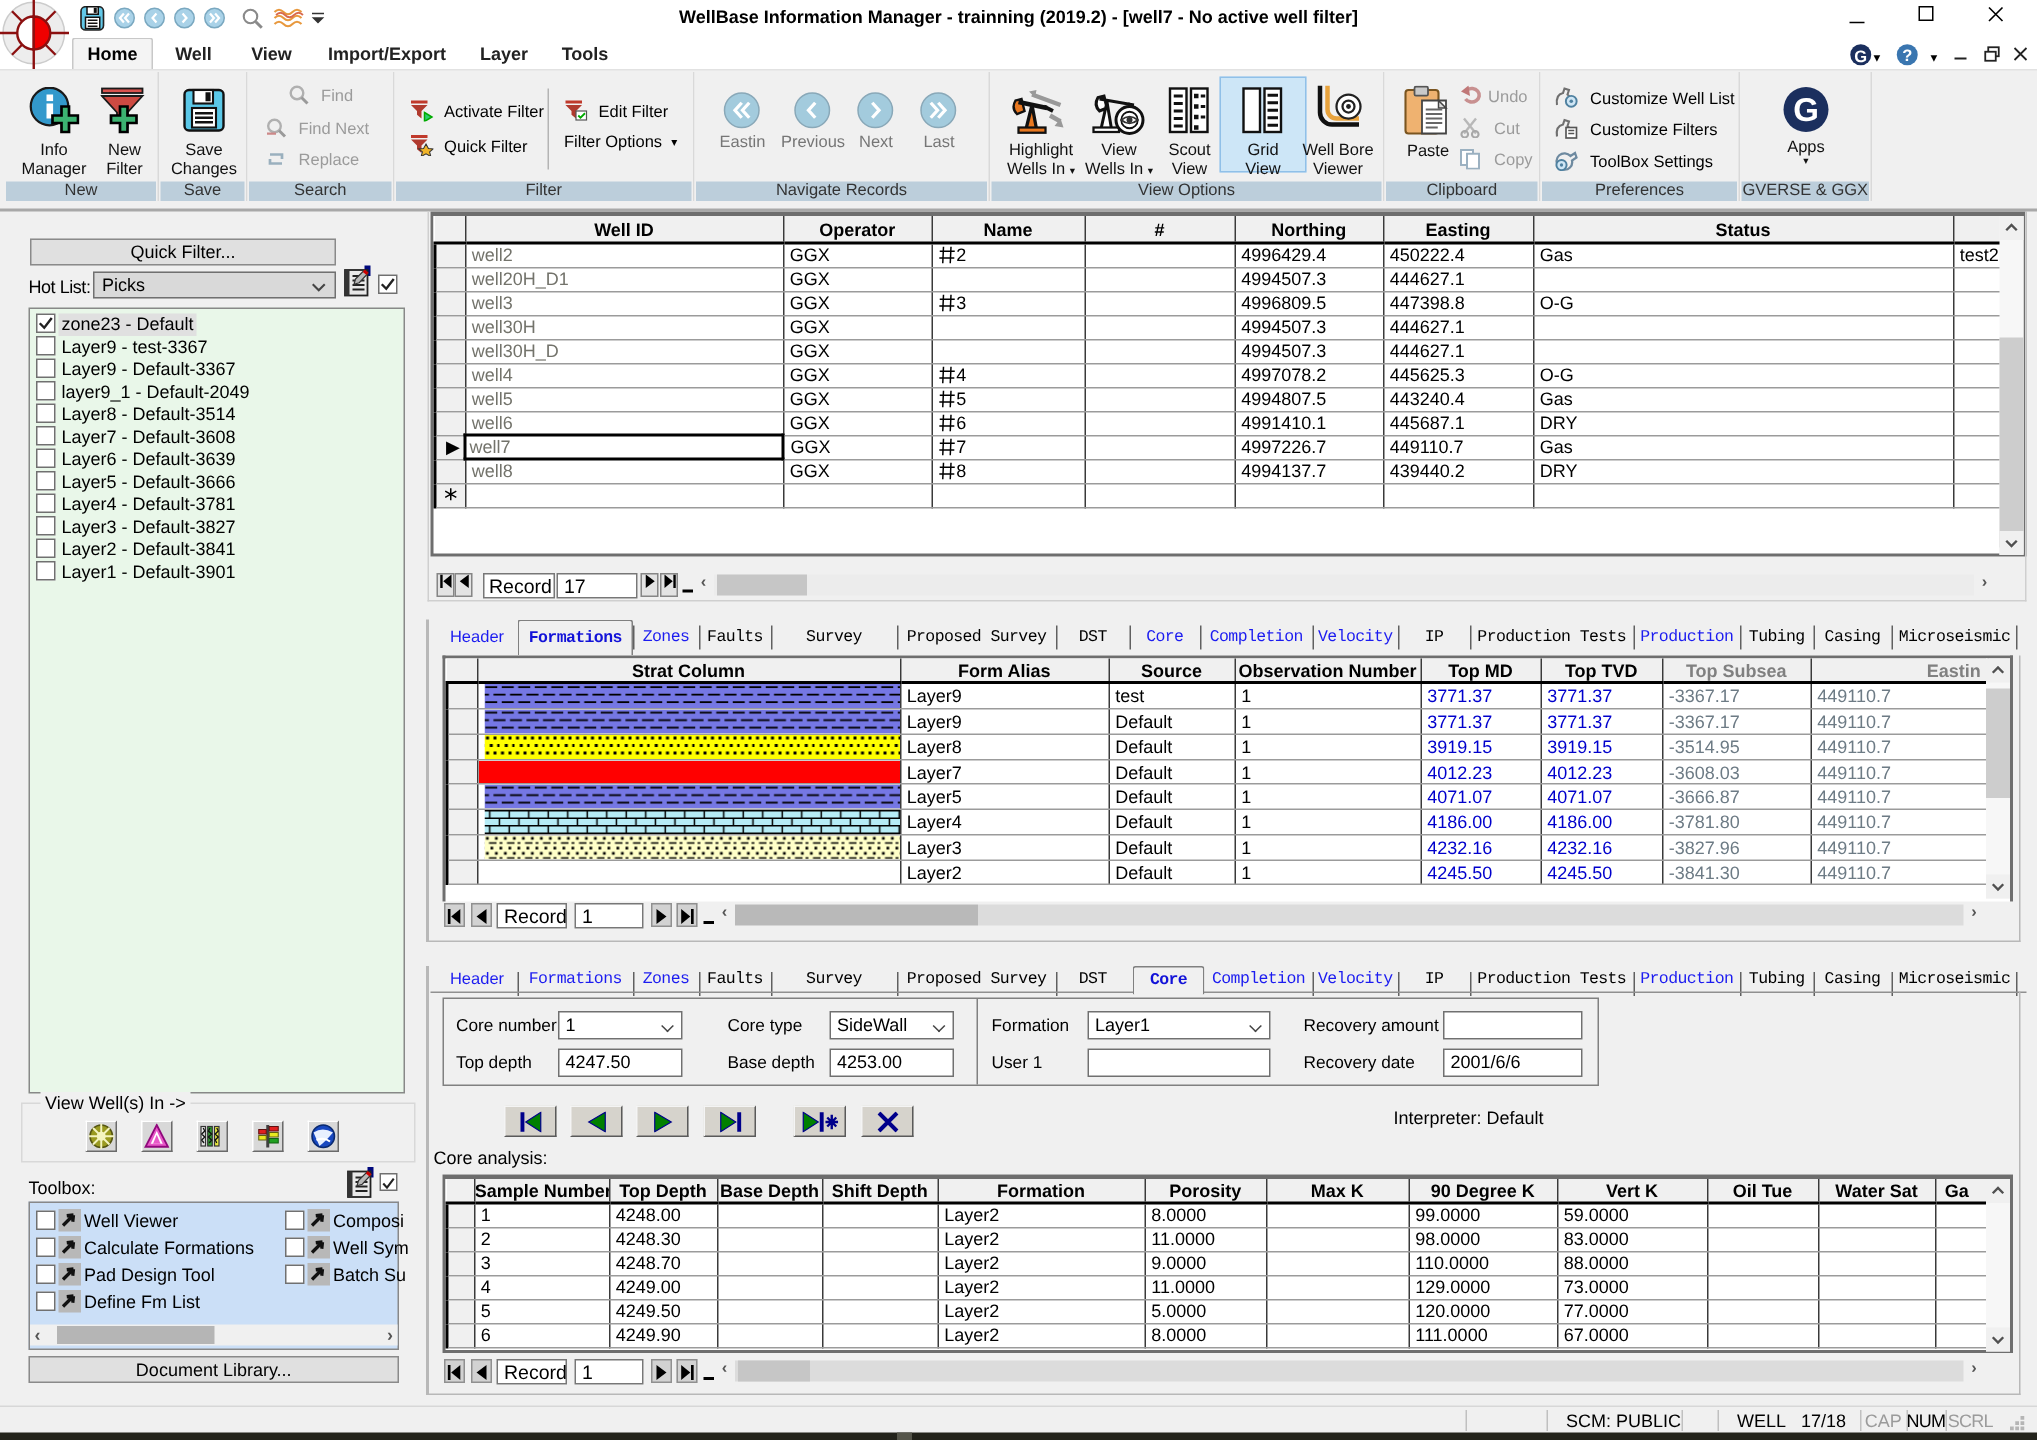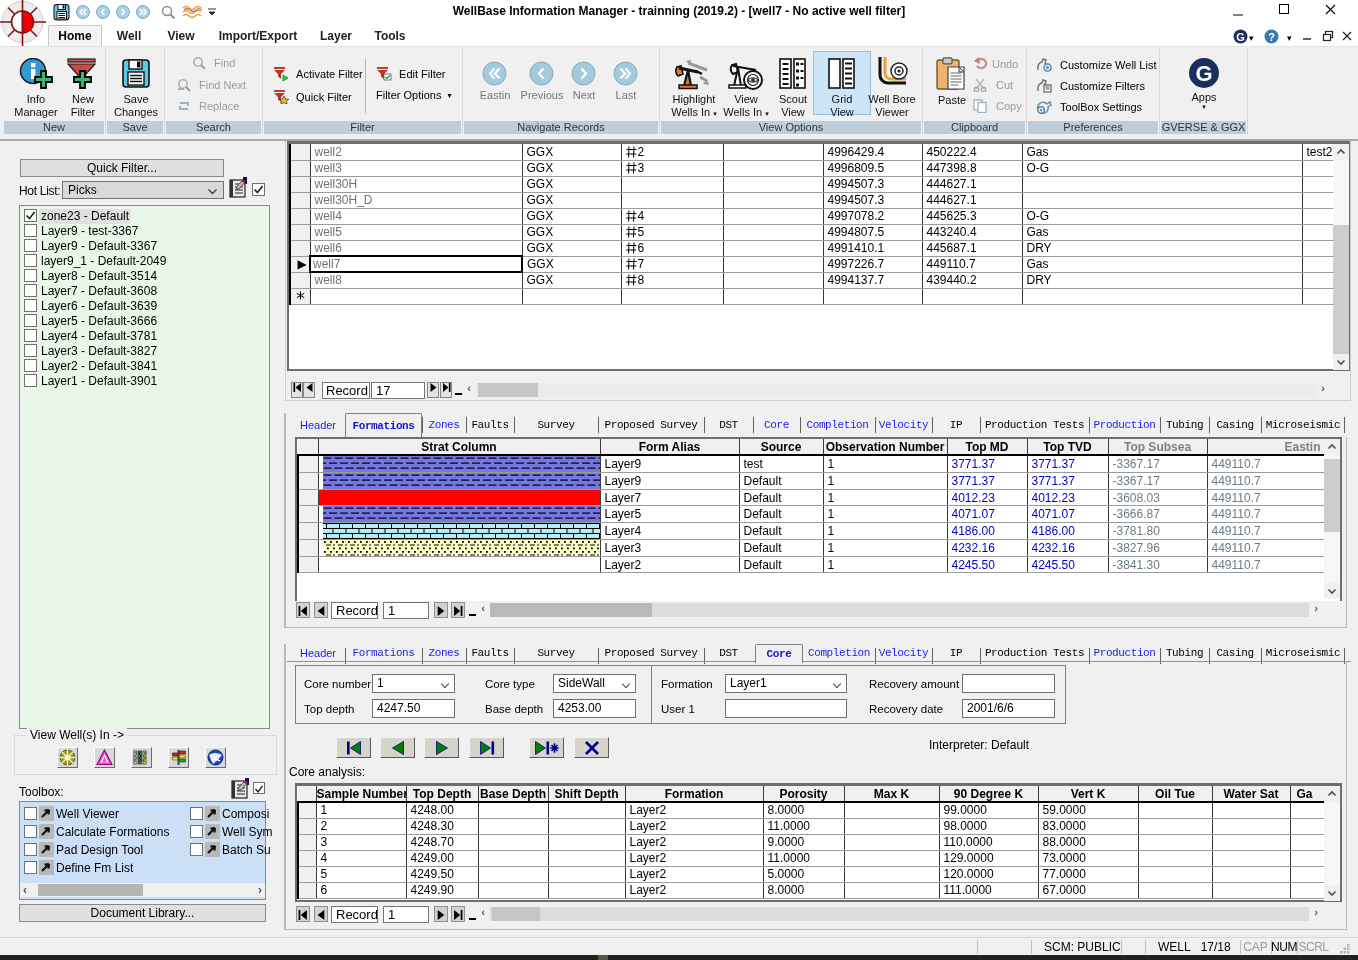--- a/index.html
+++ b/index.html
@@ -546,32 +546,54 @@
           <col style="width:212px">
           <col style="width:99px">
           <col style="width:102px">
           <col style="width:100px">
           <col style="width:99px">
           <col style="width:100px">
           <col style="width:280px">
           <col style="width:32px">
         </colgroup>
 <tbody>
+          <tr style="height:18px">
+            <th class="sel"></th>
+            <th>Well ID</th>
+            <th>Operator</th>
+            <th>Name</th>
+            <th>#</th>
+            <th>Northing</th>
+            <th>Easting</th>
+            <th>Status</th>
+            <th></th>
+          </tr>
 <tr>
             <td class="sel"></td>
             <td class="wid">well2</td>
             <td>GGX</td>
             <td><svg class="jing" width="11" height="12" viewBox="0 0 11 12">
                 <path d="M3 0.5 L2.5 11.5 M8 0.5 L7.5 11.5 M0.5 3.5 H10.5 M0.2 8 H10.2" stroke="#000" stroke-width="1" fill="none"></path>
               </svg>2</td>
             <td></td>
             <td>4996429.4</td>
             <td>450222.4</td>
             <td>Gas</td>
             <td>test2</td>
+          </tr>
+<tr>
+            <td class="sel"></td>
+            <td class="wid">well20H_D1</td>
+            <td>GGX</td>
+            <td></td>
+            <td></td>
+            <td>4994507.3</td>
+            <td>444627.1</td>
+            <td></td>
+            <td></td>
           </tr>
 <tr>
             <td class="sel"></td>
             <td class="wid">well3</td>
             <td>GGX</td>
             <td><svg class="jing" width="11" height="12" viewBox="0 0 11 12">
                 <path d="M3 0.5 L2.5 11.5 M8 0.5 L7.5 11.5 M0.5 3.5 H10.5 M0.2 8 H10.2" stroke="#000" stroke-width="1" fill="none"></path>
               </svg>3</td>
             <td></td>
             <td>4996809.5</td>
@@ -793,20 +815,35 @@
               <svg width="287" height="16">
                 <rect width="287" height="16" fill="url(#pdash)"></rect>
               </svg>
             </td>
             <td>Layer9</td>
             <td>Default</td>
             <td>1</td>
             <td class="blu">3771.37</td>
             <td class="blu">3771.37</td>
             <td class="gry">-3367.17</td>
+            <td class="gry">449110.7</td>
+          </tr>
+<tr>
+            <td class="sel"></td>
+            <td class="pat">
+              <svg width="287" height="16">
+                <rect width="287" height="16" fill="url(#pdots)"></rect>
+              </svg>
+            </td>
+            <td>Layer8</td>
+            <td>Default</td>
+            <td>1</td>
+            <td class="blu">3919.15</td>
+            <td class="blu">3919.15</td>
+            <td class="gry">-3514.95</td>
             <td class="gry">449110.7</td>
           </tr>
 <tr>
             <td class="sel"></td>
             <td class="pat" style="background:#ff0000"></td>
             <td>Layer7</td>
             <td>Default</td>
             <td>1</td>
             <td class="blu">4012.23</td>
             <td class="blu">4012.23</td>

